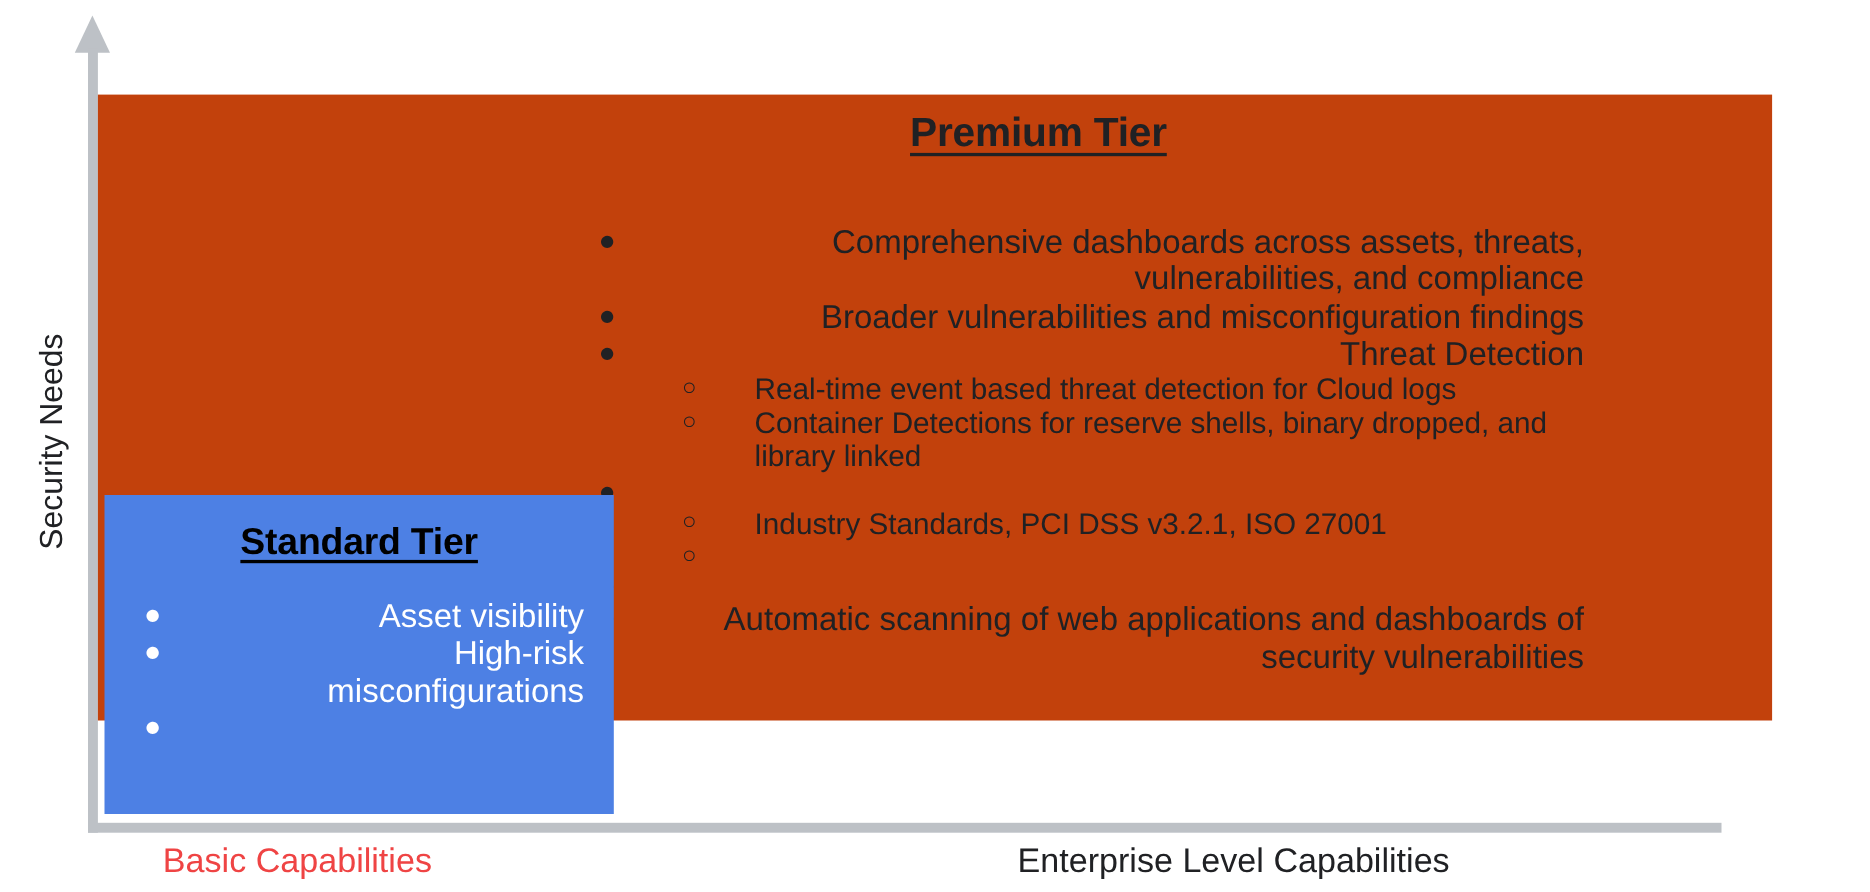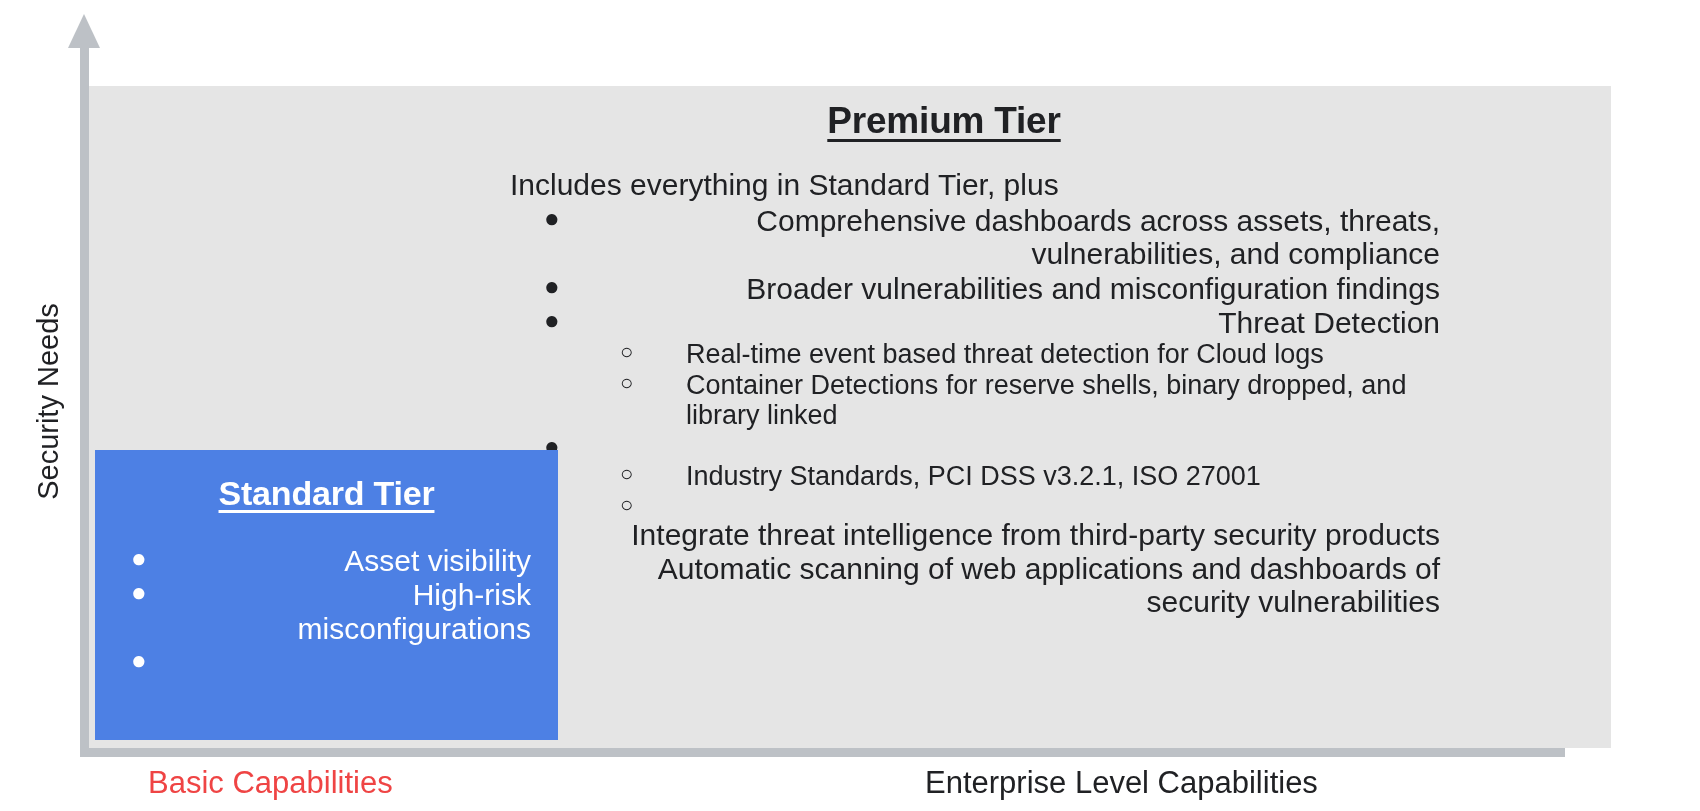--- a/index.html
+++ b/index.html
@@ -48,22 +48,22 @@
     height: 9px;
     background: #bdc1c6;
   }
 
   
   .premium-panel {
     position: absolute;
     left: 89px;
     top: 86px;
     width: 1522px;
-    height: 662px;
-    background: #e5e5e5;
+    height: 569px;
+    background: #c2410c;
   }
 
   .premium-title {
     position: absolute;
     left: 460px;
     top: 14px;
     width: 790px;
     text-align: center;
     font-size: 37px;
     font-weight: bold;
@@ -126,21 +126,21 @@
     background: #4d80e4;
   }
   .standard-title {
     position: absolute;
     left: 0;
     top: 24px;
     width: 463px;
     text-align: center;
     font-size: 34px;
     font-weight: bold;
-    color: #ffffff;
+    color: #000000;
     text-decoration: underline;
     text-underline-offset: 5px;
     letter-spacing: -0.2px;
   }
   .standard-list {
     position: absolute;
     left: 36px;
     top: 94px;
     width: 400px;
     font-size: 30px;
@@ -182,21 +182,20 @@
 <body>
 
 <div id="diagram">
 
   <div class="axis-y-arrow"></div>
   <div class="axis-y-line"></div>
   <div class="axis-x-line"></div>
 
   <div class="premium-panel">
     <div class="premium-title">Premium Tier</div>
-    <div class="premium-intro">Includes everything in Standard Tier, plus</div>
     <div class="premium-list">
         <div class="bullet-row l1">
           <span class="bullet-mark">●</span>
           <span class="bullet-text">Comprehensive dashboards across assets, threats, vulnerabilities, and compliance</span>
         </div>
         <div class="bullet-row l1">
           <span class="bullet-mark">●</span>
           <span class="bullet-text">Broader vulnerabilities and misconfiguration findings</span>
         </div>
         <div class="bullet-row l1">
@@ -216,21 +215,20 @@
         </div>
         <div class="bullet-row l2">
           <span class="bullet-mark">○</span>
           <span class="bullet-text">Industry Standards, PCI DSS v3.2.1, ISO 27001</span>
         </div>
         <div class="bullet-row l2">
           <span class="bullet-mark">○</span>
         </div>
         <div class="bullet-row l1">
           <span class="bullet-mark">●</span>
-          <span class="bullet-text">Integrate threat intelligence from third-party security products</span>
         </div>
         <div class="bullet-row l1">
           <span class="bullet-mark">●</span>
           <span class="bullet-text">Automatic scanning of web applications and dashboards of security vulnerabilities</span>
         </div>
       </div>
   </div>
 
   <div class="standard-box">
     <div class="standard-title">Standard Tier</div>

